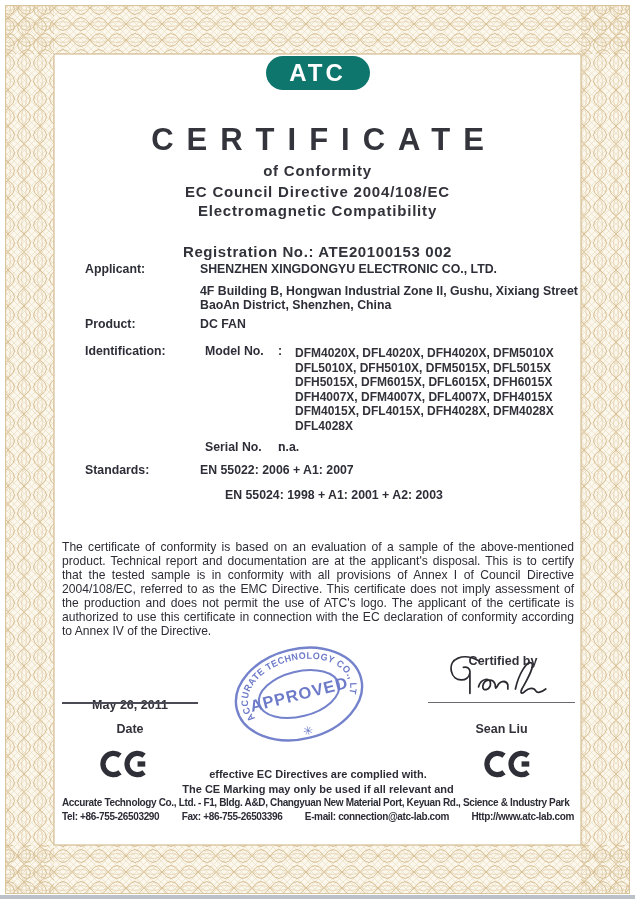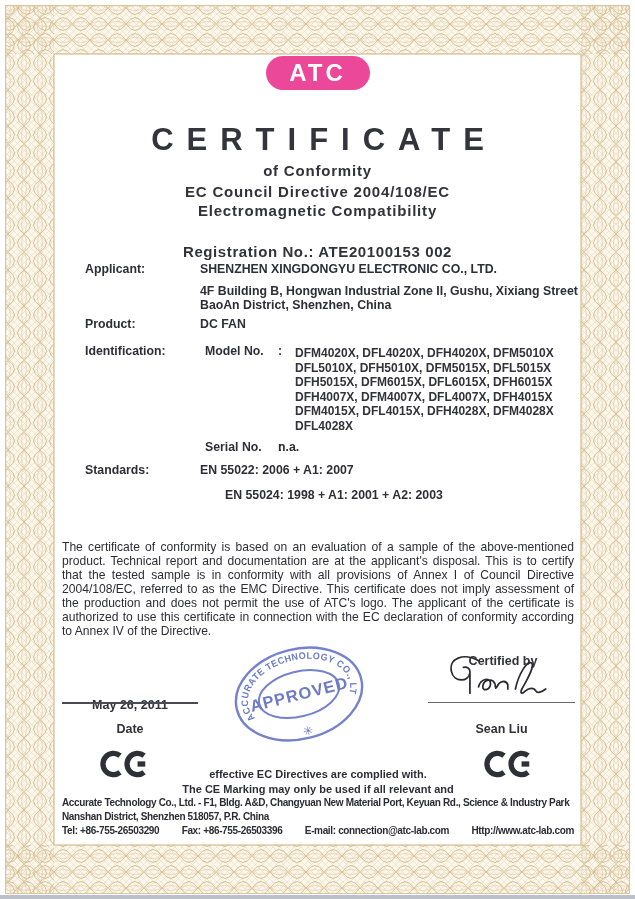--- a/index.html
+++ b/index.html
@@ -11,21 +11,21 @@
     font-family:"Liberation Sans","DejaVu Sans",sans-serif;
     color:#32323a;
   }
   .frame-svg{position:absolute;left:0;top:0;}
   .abs{position:absolute;}
   .center{text-align:center;margin-top:14px;}
 
   .logo-pill{
     top:56px;left:50%;transform:translateX(-50%);
     width:104px;height:34px;border-radius:17px;
-    background:#ec4899;color:#ffffff;
+    background:#0f766e;color:#ffffff;
     display:flex;align-items:center;justify-content:center;
     font-size:24px;font-weight:bold;letter-spacing:3px;
   }
   .cert-title{top:108px;left:0;width:100%;font-size:31px;font-weight:bold;
     letter-spacing:13px;text-indent:13px;color:#34343c;}
   .header-line{left:0;width:100%;font-weight:bold;font-size:15px;letter-spacing:0.8px;color:#32323a;}
   .sub1{top:148px;}
   .sub2{top:169px;}
   .sub3{top:188px;}
   .registration{top:229px;left:0;width:100%;font-size:15px;font-weight:bold;letter-spacing:0.6px;}
@@ -187,21 +187,20 @@
   <svg class="abs ce-right" width="52" height="36" viewBox="0 0 54 36" aria-hidden="true">
     <g fill="none" stroke="#2f2f37" stroke-width="5.5">
       <path d="M20.8 9.3 A11 11 0 1 0 20.8 26.7"></path>
       <path d="M45.8 9.3 A11 11 0 1 0 45.8 26.7"></path>
       <path d="M39 18 h8"></path>
     </g>
   </svg>
 
   <div class="abs footer">
     <div>Accurate Technology Co., Ltd. - F1, Bldg. A&amp;D, Changyuan New Material Port, Keyuan Rd., Science &amp; Industry Park</div>
-    <div>Nanshan District, Shenzhen 518057, P.R. China</div>
     <div class="footer-row3">
       <span>Tel: +86-755-26503290</span>
       <span>Fax: +86-755-26503396</span>
       <span>E-mail: connection@atc-lab.com</span>
       <span>Http://www.atc-lab.com</span>
     </div>
   </div>
 
 </div>
 

